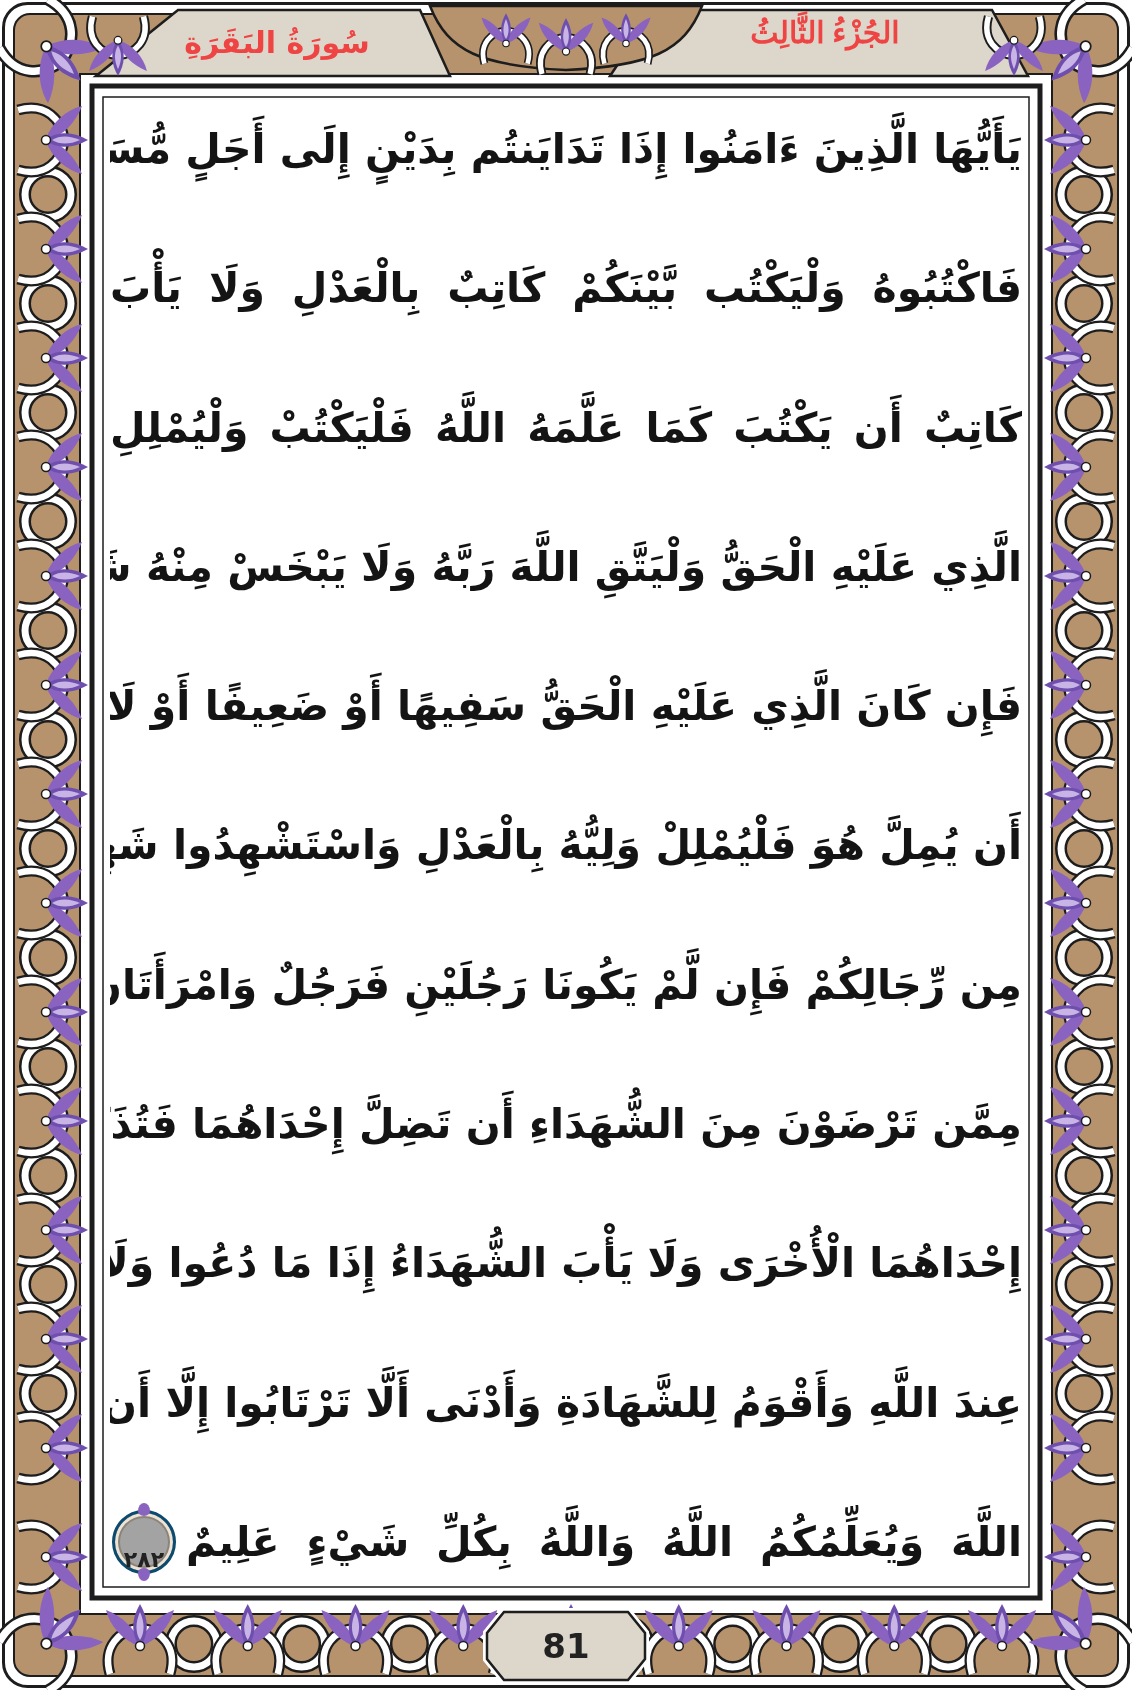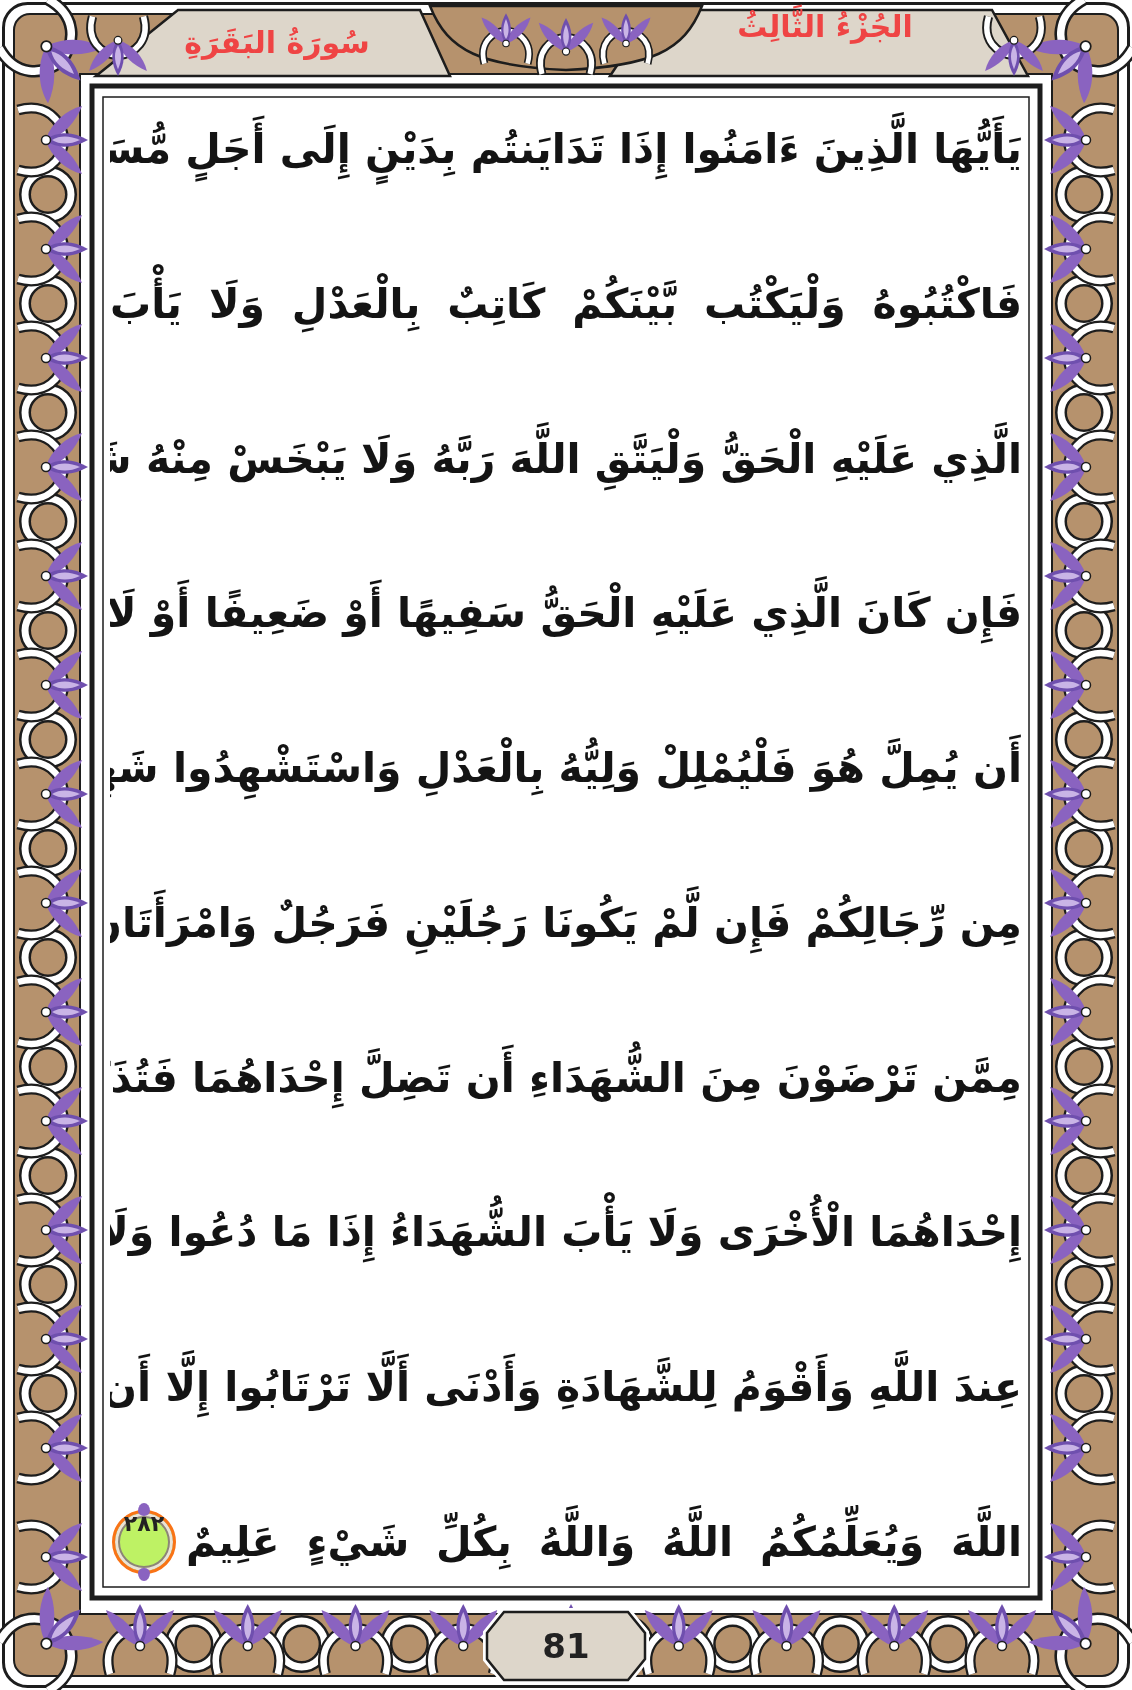--- a/index.html
+++ b/index.html
@@ -4,35 +4,35 @@
 <style>
   html,body{margin:0;padding:0;background:#fff;}
   .page{position:relative;width:1132px;height:1690px;background:#ffffff;overflow:hidden;
         font-family:"DejaVu Sans",sans-serif;}
   .border-svg{position:absolute;inset:0;z-index:0;}
 
   
   .hdr-title{position:absolute;z-index:2;display:flex;align-items:center;justify-content:center;
              direction:rtl;color:#ef4444;font:700 30px/50px "DejaVu Sans",sans-serif;}
   .hdr-surah{left:112px;top:16px;width:330px;height:54px;}
-  .hdr-juz{left:636px;top:0;width:378px;height:54px;}
+  .hdr-juz{left:636px;top:6px;width:378px;height:54px;font-family:Liberation Serif, serif;}
 
   
   .text-area{position:absolute;z-index:1;left:110px;top:102px;width:912px;height:1488px;
              display:flex;flex-direction:column;justify-content:space-between;overflow:hidden;}
   .line{direction:rtl;unicode-bidi:embed;text-align:justify;text-align-last:justify;-moz-text-align-last:justify;
         white-space:nowrap;height:95px;color:#141414;
         font:700 41px/95px "DejaVu Sans",sans-serif;}
   .line.last{display:flex;align-items:center;}
   .line.last .last-text{flex:1;text-align:justify;text-align-last:justify;}
 
   
-  .medallion{display:inline-flex;align-items:flex-start;justify-content:center;flex:0 0 auto;
+  .medallion{display:inline-flex;align-items:flex-end;justify-content:center;flex:0 0 auto;
              width:58px;height:58px;margin:0 10px 0 2px;border-radius:50%;
-             background:#bef264;border:3px solid #f97316;position:relative;
+             background:#a3a3a3;border:3px solid #0c4a6e;position:relative;
              box-shadow:inset 0 0 0 3px #eae3d6, inset 0 0 0 5px #8c8577;}
   .medallion::before,.medallion::after{content:"";position:absolute;left:50%;transform:translateX(-50%);
              width:12px;height:13px;background:#8a63c0;
              border-radius:50% 50% 50% 50% / 62% 62% 38% 38%;}
   .medallion::before{top:-10px;}
   .medallion::after{bottom:-10px;transform:translateX(-50%) rotate(180deg);}
   .medallion .mnum{font:700 22px/1 "DejaVu Sans",sans-serif;color:#222;direction:rtl;}
 
   
   .page-num{position:absolute;z-index:2;left:506px;top:1616px;width:120px;height:60px;
@@ -161,20 +161,21 @@
       <path d="M504,1612 h124 l17,21 v26 l-17,21 h-124 l-17,-21 v-26 z" fill="#ddd6ca" stroke="#1d1d1d" stroke-width="2.5"></path>
     </g>
   </svg>
 
   <div class="hdr-title hdr-surah">سُورَةُ البَقَرَةِ</div>
   <div class="hdr-title hdr-juz">الجُزْءُ الثَّالِثُ</div>
 
   <div class="text-area">
     <div class="line">يَأَيُّهَا الَّذِينَ ءَامَنُوا إِذَا تَدَايَنتُم بِدَيْنٍ إِلَى أَجَلٍ مُّسَمًّى</div>
     <div class="line">فَاكْتُبُوهُ وَلْيَكْتُب بَّيْنَكُمْ كَاتِبٌ بِالْعَدْلِ وَلَا يَأْبَ</div>
+    <div class="line">كَاتِبٌ أَن يَكْتُبَ كَمَا عَلَّمَهُ اللَّهُ فَلْيَكْتُبْ وَلْيُمْلِلِ</div>
     <div class="line">الَّذِي عَلَيْهِ الْحَقُّ وَلْيَتَّقِ اللَّهَ رَبَّهُ وَلَا يَبْخَسْ مِنْهُ شَيْئًا</div>
     <div class="line">فَإِن كَانَ الَّذِي عَلَيْهِ الْحَقُّ سَفِيهًا أَوْ ضَعِيفًا أَوْ لَا يَسْتَطِيعُ</div>
     <div class="line">أَن يُمِلَّ هُوَ فَلْيُمْلِلْ وَلِيُّهُ بِالْعَدْلِ وَاسْتَشْهِدُوا شَهِيدَيْنِ</div>
     <div class="line">مِن رِّجَالِكُمْ فَإِن لَّمْ يَكُونَا رَجُلَيْنِ فَرَجُلٌ وَامْرَأَتَانِ</div>
     <div class="line">مِمَّن تَرْضَوْنَ مِنَ الشُّهَدَاءِ أَن تَضِلَّ إِحْدَاهُمَا فَتُذَكِّرَ</div>
     <div class="line">إِحْدَاهُمَا الْأُخْرَى وَلَا يَأْبَ الشُّهَدَاءُ إِذَا مَا دُعُوا وَلَا تَسْأَمُوا</div>
     <div class="line">عِندَ اللَّهِ وَأَقْوَمُ لِلشَّهَادَةِ وَأَدْنَى أَلَّا تَرْتَابُوا إِلَّا أَن تَكُونَ</div>
     <div class="line last">
       <span class="last-text">اللَّهَ وَيُعَلِّمُكُمُ اللَّهُ وَاللَّهُ بِكُلِّ شَيْءٍ عَلِيمٌ</span>
       <span class="medallion">

